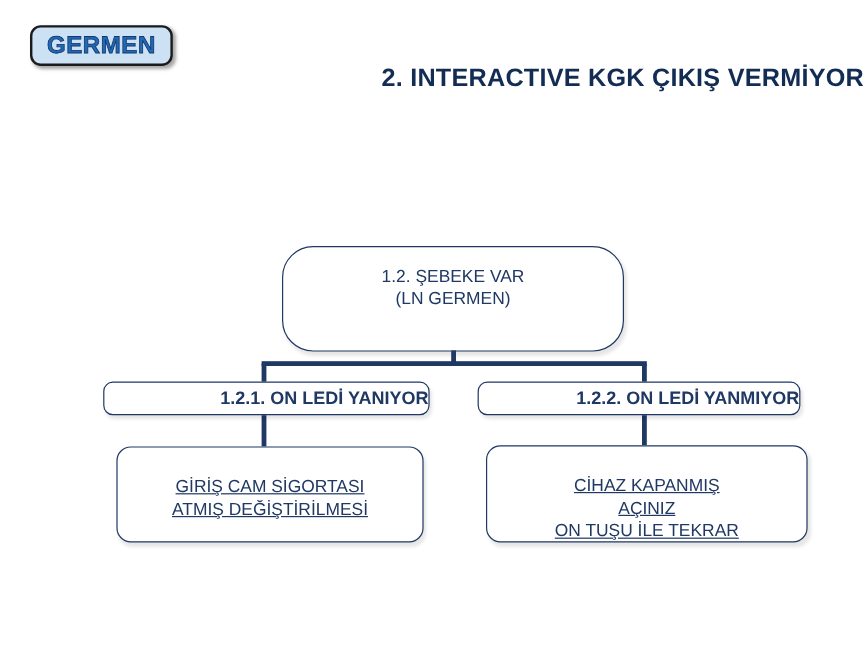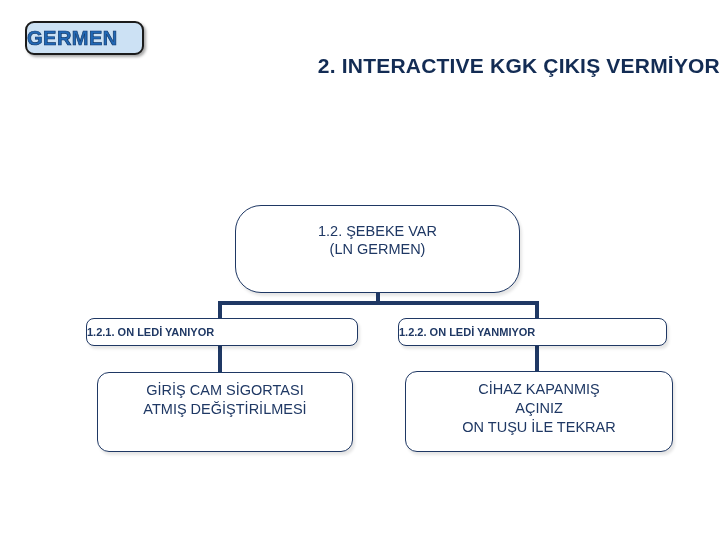--- a/index.html
+++ b/index.html
@@ -11,21 +11,21 @@
     overflow: hidden;
   }
   
   .logo {
     position: absolute; left: 25px; top: 21px;
     width: 119px; height: 34px;
     background: var(--logo-bg, #cce1f4);
     border: 2.5px solid var(--logo-border, #1b1b1b);
     border-radius: 9px;
     box-sizing: border-box;
-    display: flex; align-items: center; justify-content: flex-start;
+    display: flex; align-items: center; justify-content: center;
     box-shadow: 2px 2px 3px rgba(0,0,0,0.35);
   }
   .logo-text {
     font-weight: bold; font-size: 20px; letter-spacing: 0.5px;
     color: var(--logo-text-color, #2268b5);
     -webkit-text-stroke: 0.7px #103a6d;
   }
   
   .title {
     position: absolute; left: 0; top: 54px; width: 100%;
@@ -43,28 +43,28 @@
     text-align: center;
     box-shadow: 2px 3px 3px rgba(0,0,0,0.10);
   }
   .node-root {
     left: 235px; top: 205px; width: 285px; height: 88px;
     border-radius: 26px;
     font-size: 14.5px; line-height: 18px; padding-top: 16px;
   }
   .node-cond {
     top: 318px; height: 28px; border-radius: 8px;
-    display: flex; align-items: center; justify-content: flex-start;
-    font-size: 11px;
+    display: flex; align-items: center; justify-content: flex-end;
+    font-size: 15px;
   }
   .node-cond-left  { left: 86px;  width: 272px; font-weight: bold; }
   .node-cond-right { left: 398px; width: 269px; font-weight: bold; }
   .node-action {
     border-radius: 12px;
-    font-size: 14.5px; line-height: 19px; padding-top: 8px;
+    font-size: 14.5px; line-height: 19px; padding-top: 24px; text-decoration: underline;
   }
   .node-action-left  { left: 97px;  top: 372px; width: 256px; height: 80px; }
   .node-action-right { left: 405px; top: 371px; width: 268px; height: 81px; }
   
   .conn { position: absolute; background: var(--navy, #1f3864); }
   .conn-root-stub  { left: 376px; top: 292px; width: 4px;   height: 11px; }
   .conn-rail       { left: 218px; top: 301px; width: 321px; height: 4px;  }
   .conn-drop-left  { left: 218px; top: 303px; width: 4px;   height: 15px; }
   .conn-drop-right { left: 535px; top: 303px; width: 4px;   height: 15px; }
   .conn-mid-left   { left: 218px; top: 346px; width: 4px;   height: 26px; }

